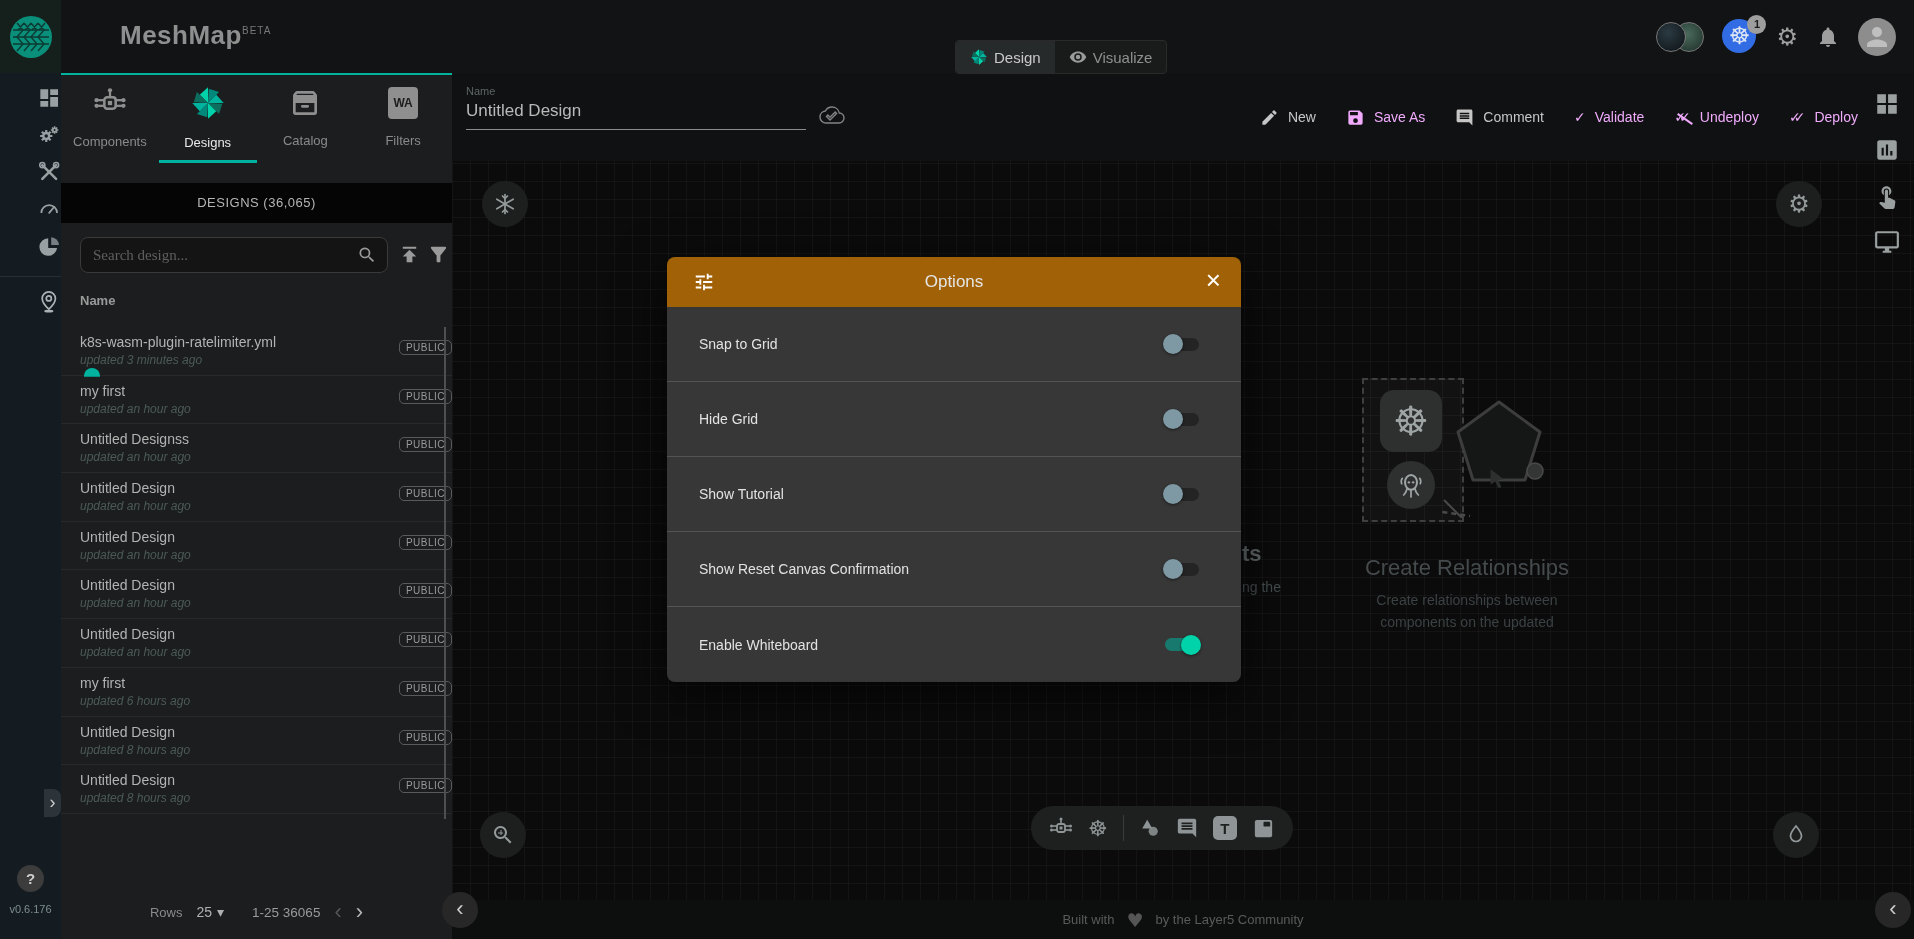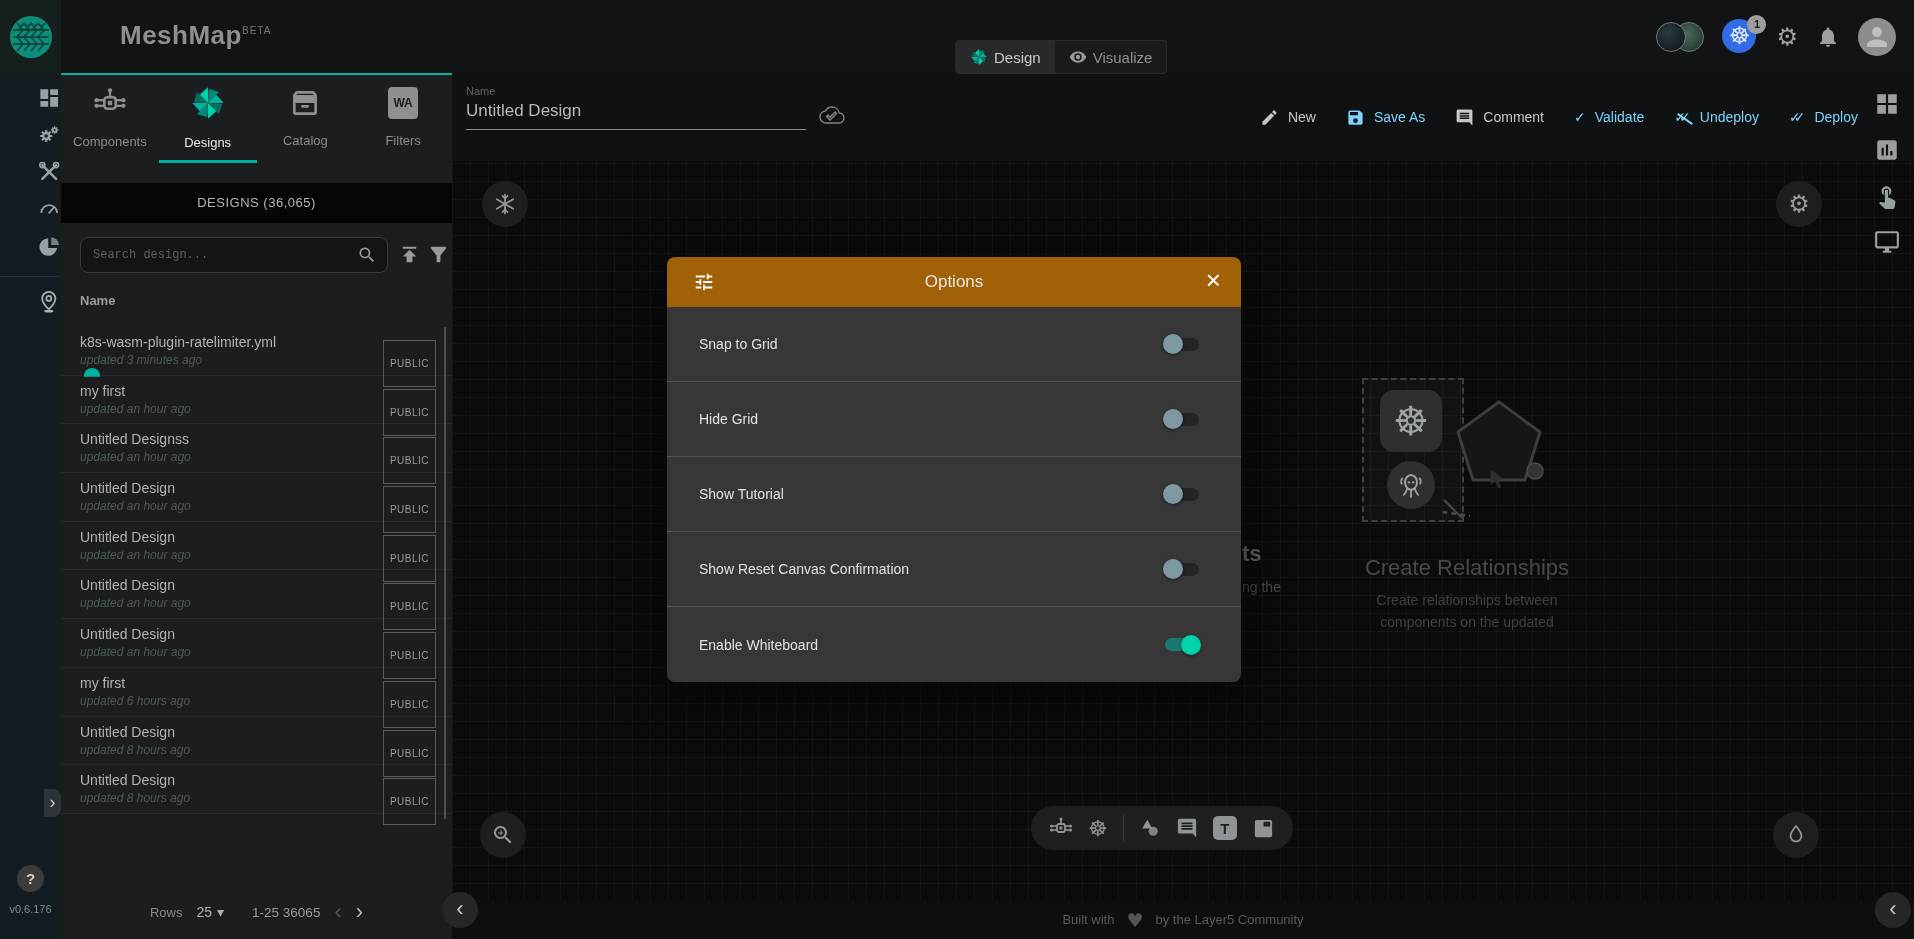--- a/index.html
+++ b/index.html
@@ -37,29 +37,29 @@
   
   #drawer { position:absolute; left:61px; top:73px; width:391px; height:866px; background:#1c1d1e; border-top:2px solid #00B39F; z-index:20; }
   #tabs { position:absolute; left:0; top:0; width:391px; height:88px; display:flex; }
   .tab { width:97.75px; display:flex; flex-direction:column; align-items:center; justify-content:center; gap:14px; cursor:pointer; border-bottom:3px solid transparent; }
   .tab .tab-label { font-size:13px; color:#8a8a8a; }
   .tab.active { border-bottom-color:#00B39F; }
   .tab.active .tab-label { color:#e8e8e8; }
   #count-bar { position:absolute; left:0; top:108px; width:391px; height:40px; background:#050505; color:#b5b5b5; font-size:13px; letter-spacing:0.5px; text-align:center; line-height:40px; }
   #search-row { position:absolute; left:0; top:160px; width:391px; height:40px; }
   #search-box { position:absolute; left:19px; top:2px; width:308px; height:36px; background:#141414; border:1px solid #3a3a3a; border-radius:8px; display:flex; align-items:center; }
-  #search-input { flex:1; background:transparent; border:none; outline:none; color:#bdbdbd; font-size:12px; padding:0 12px; font-family:Liberation Mono, monospace; }
+  #search-input { flex:1; background:transparent; border:none; outline:none; color:#bdbdbd; font-size:15px; padding:0 12px; font-family:Liberation Serif, serif; }
   #search-input::placeholder { color:#5f5f5f; }
   .mini-tool { color:#9a9a9a; cursor:pointer; }
   #col-name { position:absolute; left:19px; top:218px; font-size:13px; font-weight:bold; color:#9a9a9a; }
   #design-list { position:absolute; left:0; top:252px; width:391px; }
   .design-row { position:relative; height:48.7px; border-bottom:1px solid #292929; cursor:pointer; }
   .design-row .row-name { position:absolute; left:19px; top:7px; font-size:14px; color:#b3b3b3; white-space:nowrap; }
   .design-row .row-updated { position:absolute; left:19px; top:26px; font-size:12px; font-style:italic; color:#4b5a58; }
-  .design-row .row-badge { position:absolute; right:16px; top:13px; border:1px solid #5a5a5a; border-radius:0; padding:17px 6px; font-size:10px; color:#9a9a9a; letter-spacing:0.5px; }
+  .design-row .row-badge { position:absolute; right:0; top:13px; border:1px solid #5a5a5a; border-radius:5px; padding:1px 6px; font-size:10px; color:#9a9a9a; letter-spacing:0.5px; }
   #row-owner-dot { position:absolute; left:23px; top:41px; width:16px; height:16px; border-radius:50%; background:#00B39F; clip-path:inset(0 0 45% 0); }
   #list-scrollbar { position:absolute; left:383px; top:252px; width:2px; height:492px; background:#4f4f4f; }
   #pagination { position:absolute; left:0; bottom:14px; width:391px; height:26px; display:flex; align-items:center; justify-content:center; gap:14px; }
   #pg-rows-label { font-size:13px; color:#8a8a8a; }
   #pg-select { display:flex; align-items:center; gap:5px; color:#b0b0b0; font-size:14px; cursor:pointer; }
   #pg-range { font-size:13.5px; color:#9a9a9a; margin-left:14px; }
   .pg-chev { font-size:22px; line-height:22px; cursor:pointer; }
   #pg-prev { color:#555; }
   #pg-next { color:#b5b5b5; }
   #drawer-collapse { position:absolute; left:442px; top:892px; width:36px; height:36px; border-radius:50%; background:#272727; color:#cccccc; font-size:22px; text-align:center; line-height:33px; cursor:pointer; z-index:26; }
@@ -69,21 +69,21 @@
     background-image:linear-gradient(rgba(255,255,255,0.035) 1px, transparent 1px),
                      linear-gradient(90deg, rgba(255,255,255,0.035) 1px, transparent 1px);
     background-size:18px 18px; z-index:10; }
   #canvas-toolbar { position:absolute; left:0; top:0; width:1462px; height:88px; background:#101112; }
   #name-label { position:absolute; left:14px; top:12px; font-size:11px; color:#5b6663; }
   #design-name { position:absolute; left:14px; top:28px; width:340px; background:transparent; border:none; border-bottom:1px solid #8c8c8c; outline:none; color:#b9b9b9; font-size:17px; padding-bottom:8px; font-family:"Liberation Sans",sans-serif; }
   #cloud-saved { position:absolute; left:366px; top:30px; color:#848484; }
   #actions { position:absolute; right:56px; top:0; height:88px; display:flex; align-items:center; gap:30px; }
   .action { display:flex; align-items:center; gap:9px; font-size:14px; cursor:pointer; }
   .action.enabled { color:#c6c6c6; }
-  .action.disabled { color:#7dd3fc; cursor:default; }
+  .action.disabled { color:#f0abfc; cursor:default; }
   .dbl-check { letter-spacing:-7px; padding-right:7px; }
   .undeploy-wrap { position:relative; }
   .undeploy-wrap .slash { position:absolute; left:2px; top:9px; width:18px; border-top:2px solid currentColor; transform:rotate(35deg); }
 
   .fab { position:absolute; width:46px; height:46px; border-radius:50%; background:#1d1f1f; display:flex; align-items:center; justify-content:center; color:#949a9a; cursor:pointer; }
   #right-dock { position:absolute; right:14px; top:18px; display:flex; flex-direction:column; gap:20px; align-items:center; color:#9aa0a0; }
   .rd-icon { cursor:pointer; }
   #bottom-dock { position:absolute; left:579px; top:733px; height:44px; background:#1e2020; border-radius:22px; display:flex; align-items:center; gap:15px; padding:0 18px; color:#8f9596; }
   .dock-icon { cursor:pointer; display:flex; align-items:center; }
   #dock-divider { width:1px; height:26px; background:#3a3a3a; }

